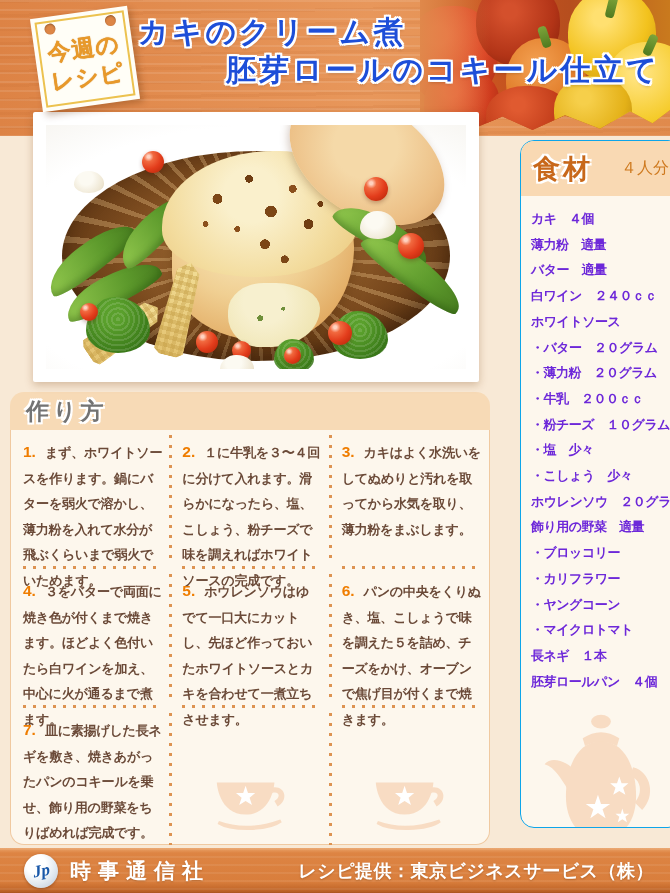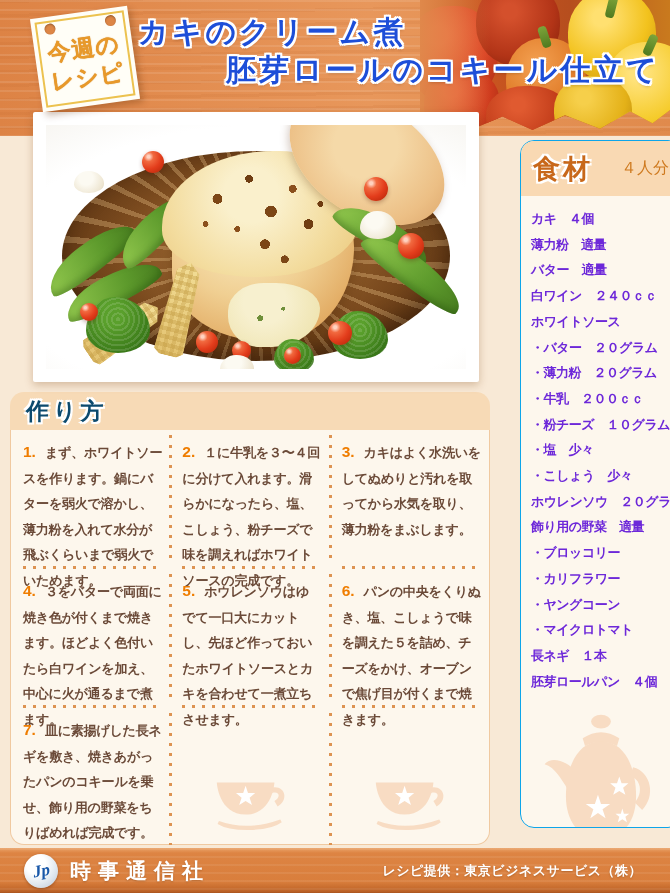--- a/index.html
+++ b/index.html
@@ -129,21 +129,21 @@
   .ing-title{font-size:27px;font-weight:bold;color:#c8681a;letter-spacing:3px;
     text-shadow:-2px -2px 0 #fff,2px -2px 0 #fff,-2px 2px 0 #fff,2px 2px 0 #fff,0 2px 0 #fff,0 -2px 0 #fff;}
   .ing-serv{margin-left:auto;font-size:16px;font-weight:normal;color:#cf7a1f;}
   .ing-list{list-style:none;margin:10px 0 0;padding:0 6px 0 10px;}
   .ing-list li{font-size:13px;letter-spacing:-0.5px;color:#6d28d9;line-height:25.7px;white-space:nowrap;font-weight:bold;}
   .teapot-wrap{display:flex;justify-content:center;margin-top:12px;}
 
   
   .steps-head-band{position:absolute;left:10px;top:392px;width:480px;height:38px;background:#f7dab6;
     border-radius:14px 14px 0 0;display:flex;align-items:center;padding-left:16px;box-sizing:border-box;z-index:2;}
-  .steps-title{font-size:23px;font-weight:bold;color:#0c4a6e;letter-spacing:4px;
+  .steps-title{font-size:23px;font-weight:bold;color:#737373;letter-spacing:4px;
     text-shadow:-2px -2px 0 #fff,2px -2px 0 #fff,-2px 2px 0 #fff,2px 2px 0 #fff,0 2px 0 #fff,0 -2px 0 #fff;}
   .steps-panel{position:absolute;left:10px;top:430px;width:480px;height:415px;background:#fdf7ed;
     border:1px solid #f0c9a0;border-top:none;border-radius:0 0 14px 14px;box-sizing:border-box;z-index:2;}
   .steps-grid{display:grid;grid-template-columns:1fr 1fr 1fr;grid-template-rows:139px 139px 1fr;height:100%;}
   .cell{position:relative;padding:10px 8px 4px 12px;box-sizing:border-box;}
   .cell.vline::before{content:"";position:absolute;left:-1px;top:5px;bottom:5px;width:3px;
     background-image:repeating-linear-gradient(180deg,#dd9352 0 3px,transparent 3px 10px);}
   .cell.hline::after{content:"";position:absolute;left:12px;right:12px;bottom:0;height:3px;
     background-image:repeating-linear-gradient(90deg,#dd9352 0 3px,transparent 3px 10px);}
   .step-no{color:#ef7d00;font-weight:bold;font-size:15.5px;margin-right:9px;}
@@ -156,21 +156,21 @@
       linear-gradient(180deg,#eaa369 0,#dd8443 5px,#d97e3c 75%,#bd6226 96%,#a9531d 100%);
     display:flex;align-items:center;}
   .logo{display:flex;align-items:center;margin-left:24px;}
   .logo-mark{width:34px;height:34px;border-radius:50%;
     background:radial-gradient(circle at 35% 30%,#ffffff 30%,#e2e9f0 60%,#b9c6d6 100%);
     display:flex;align-items:center;justify-content:center;box-shadow:0 1px 3px rgba(60,20,0,.35);}
   .logo-mark span{color:#1857a8;font-weight:bold;font-style:italic;font-size:17px;transform:rotate(-10deg);
     font-family:"Liberation Serif","DejaVu Serif",serif;}
   .logo-text{color:#fff;font-weight:bold;font-size:21px;letter-spacing:7px;margin-left:12px;
     text-shadow:0 1px 2px rgba(90,40,0,.3);}
-  .credit{margin-left:auto;margin-right:28px;color:#fff;font-weight:bold;font-size:13px;letter-spacing:.5px;
+  .credit{margin-left:auto;margin-right:16px;color:#fff;font-weight:bold;font-size:18px;letter-spacing:.5px;
     text-shadow:0 1px 2px rgba(90,40,0,.3);}
 
   .wm{color:#f8dcc3;}
 </style>
 </head>
 <body>
 
 <div class="page">
 
   <div class="header">

